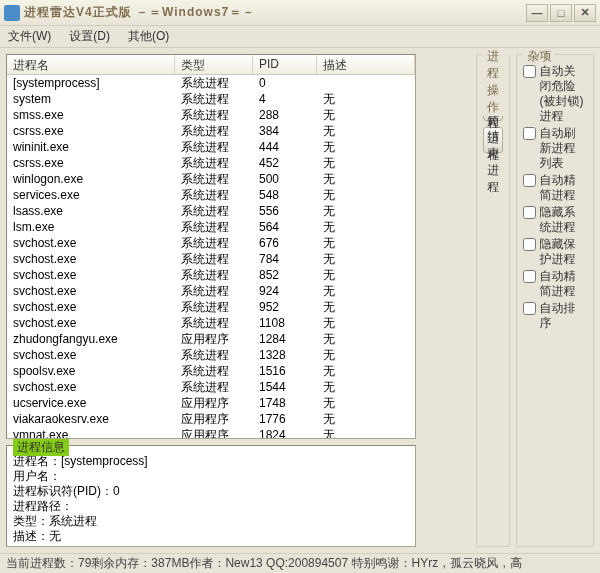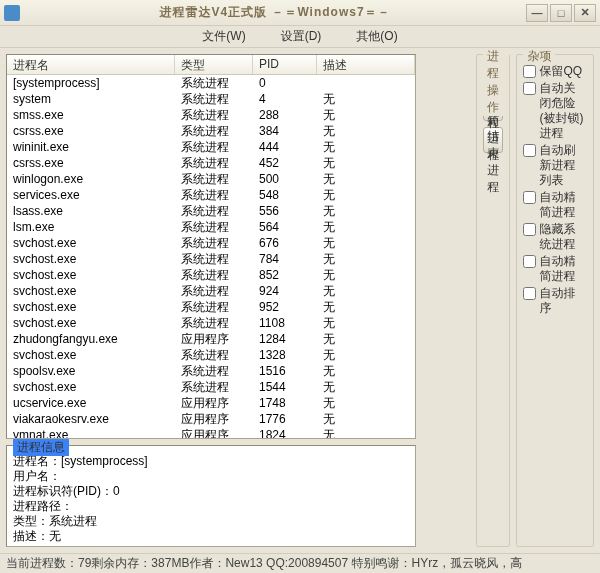--- a/index.html
+++ b/index.html
@@ -1,34 +1,34 @@
 <!DOCTYPE html>
 <html><head>
 <meta charset="utf-8">
 <style>
 * { margin: 0; padding: 0; box-sizing: border-box; font-family: "SimSun", "宋体", sans-serif; font-size: 12px; }
 body { background: #e8e4d8; width: 600px; height: 573px; overflow: hidden; display: flex; flex-direction: column; }
 .titlebar { height: 26px; background: linear-gradient(#f5f2e6, #e8e4d8); display: flex; align-items: center; padding: 0 4px; border-bottom: 1px solid #d0ccbf; }
 .titlebar .icon { width: 16px; height: 16px; background: #4a8cc7; margin-right: 4px; border-radius: 2px; }
-.titlebar .title { flex: 1; color: #807050; font-weight: bold; letter-spacing: 1px; text-align: center; }
+.titlebar .title { flex: 1; color: #807050; font-weight: bold; letter-spacing: 1px; }
 .winbtns { display: flex; gap: 2px; }
 .winbtn { width: 22px; height: 18px; background: linear-gradient(#f5f2e6,#ddd8c9); border: 1px solid #bbb5a5; display: flex; align-items: center; justify-content: center; color: #555; font-weight: bold; font-size: 11px; cursor: pointer; }
-.menubar { height: 22px; display: flex; align-items: center; padding: 0 8px; gap: 35px; border-bottom: 1px solid #d0ccbf; justify-content: center; }
+.menubar { height: 22px; display: flex; align-items: center; padding: 0 8px; gap: 18px; border-bottom: 1px solid #d0ccbf; }
 .menubar span { color: #333; cursor: pointer; }
 .body { flex: 1; display: flex; padding: 6px; gap: 16px; min-height: 0; }
 .left { flex: 1; display: flex; flex-direction: column; min-width: 0; }
 .listwrap { flex: 1; background: #fff; border: 1px solid #a7a48f; border-top-color: #8e8b78; border-left-color: #8e8b78; overflow: hidden; display: flex; flex-direction: column; }
 .lhead { display: flex; background: linear-gradient(#fff,#f0ede0); border-bottom: 1px solid #cec9b9; height: 20px; }
 .lhead div { padding: 2px 6px; border-right: 1px solid #d8d4c5; color: #333; }
 .c-name { width: 168px; } .c-type { width: 78px; } .c-pid { width: 64px; } .c-desc { flex: 1; }
 .lbody { flex: 1; overflow-y: auto; overflow-x: hidden; }
 .row { display: flex; height: 16px; line-height: 16px; color: #000; }
 .row div { padding: 0 6px; white-space: nowrap; overflow: hidden; }
 .infobox { margin-top: 6px; background: #fff; border: 1px solid #a7a48f; border-top-color: #8e8b78; border-left-color: #8e8b78; height: 102px; position: relative; padding: 8px 6px 4px 6px; }
-.infobox .legend { position: absolute; top: -7px; left: 6px; background: #3b82f6; padding: 0 4px; color: #333; }
+.infobox .legend { position: absolute; top: -7px; left: 6px; background: #84cc16; padding: 0 4px; color: #333; }
 .infobox .line { color: #000; line-height: 15px; }
 .right { width: 118px; display: flex; gap: 6px; margin-left: 44px; }
 .panel { border: 1px solid #cec9b9; padding: 8px 6px 6px 6px; position: relative; background: #e8e4d8; border-radius: 2px; }
 .panel .legend { position: absolute; top: -7px; left: 6px; background: #e8e4d8; padding: 0 4px; color: #7a6a4a; }
 .btn { display: block; width: 100%; height: 26px; margin-bottom: 6px; background: linear-gradient(#fefdfa,#e0dcce); border: 1px solid #b3ae9c; border-radius: 3px; color: #333; cursor: pointer; }
 .btn:last-child { margin-bottom: 0; }
 .chk { display: flex; align-items: flex-start; padding: 1px 0; color: #333; line-height: 15px; }
 .chk input { margin-right: 3px; margin-top: 1px; width: 13px; height: 13px; }
 .status { height: 20px; border-top: 1px solid #d0ccbf; display: flex; align-items: center; padding: 0 6px; color: #444; white-space: nowrap; overflow: hidden; }
 .status span:nth-child(3) { flex: 1; }
@@ -218,37 +218,37 @@
     <div class="panel">
       <span class="legend">进程操作</span>
       <button class="btn">刷新进程</button>
       <button class="btn">精简进程</button>
       <button class="btn">结束进程</button>
     </div>
     <div class="panel">
       <span class="legend">杂项</span>
       <label class="chk">
           <input type="checkbox" style="">
-          <span>保留QQ</span>
-        </label>
-      <label class="chk">
-          <input type="checkbox" style="">
           <span>自动关闭危险(被封锁)进程</span>
         </label>
       <label class="chk">
           <input type="checkbox" style="">
           <span>自动刷新进程列表</span>
         </label>
       <label class="chk">
           <input type="checkbox" style="">
           <span>自动精简进程</span>
         </label>
       <label class="chk">
           <input type="checkbox" style="">
           <span>隐藏系统进程</span>
+        </label>
+      <label class="chk">
+          <input type="checkbox" style="">
+          <span>隐藏保护进程</span>
         </label>
       <label class="chk">
           <input type="checkbox" style="">
           <span>自动精简进程</span>
         </label>
       <label class="chk">
           <input type="checkbox" style="">
           <span>自动排序</span>
         </label>
     </div>

